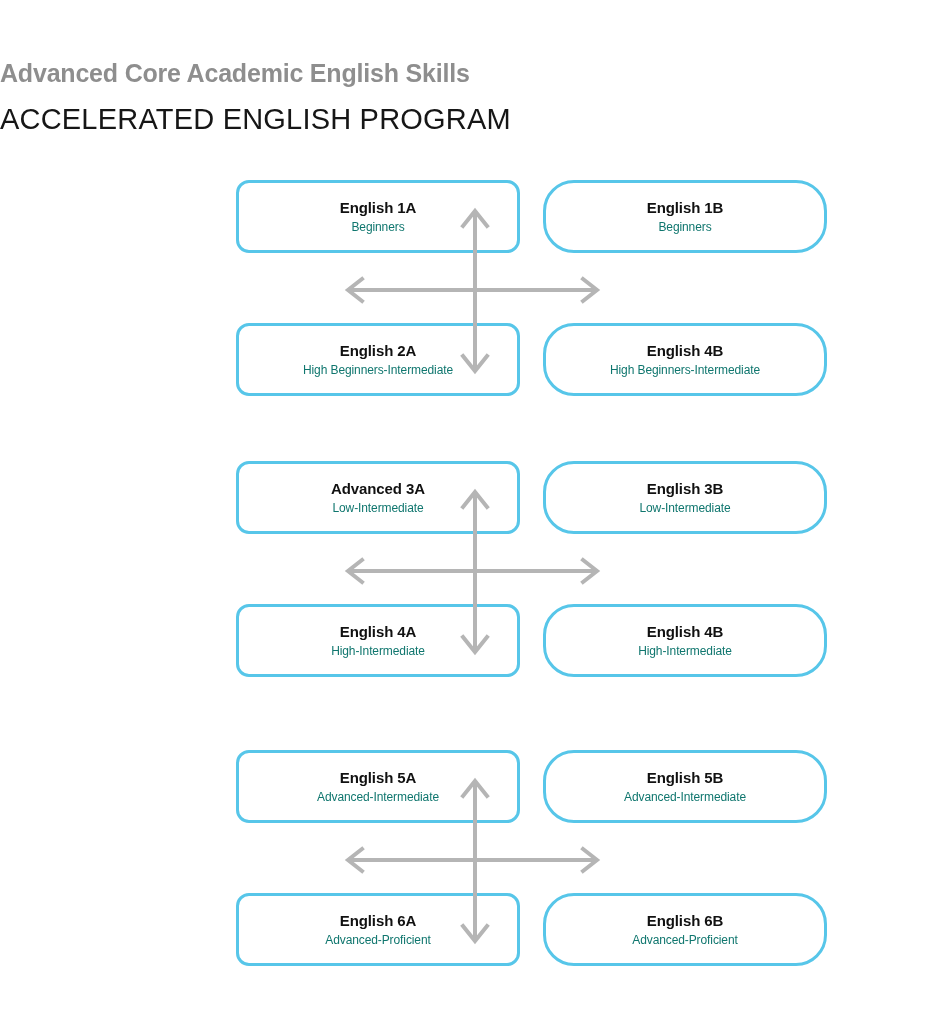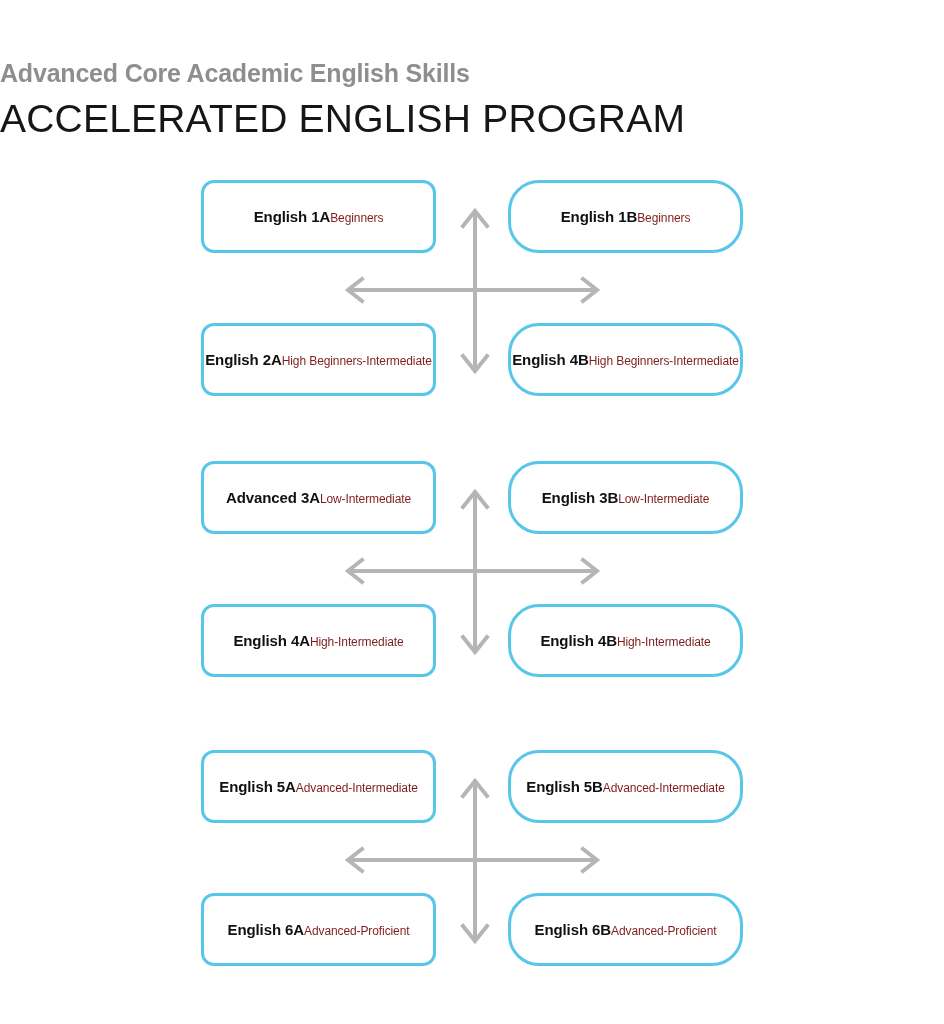--- a/index.html
+++ b/index.html
@@ -32,21 +32,21 @@
     font-size: 25px;
     font-weight: 700;
     color: #8e8e8e;
     letter-spacing: -0.2px;
     line-height: 34px;
     white-space: nowrap;
   }
 
   .main-title {
     margin-top: 11px;
-    font-size: 39px;
+    font-size: 29px;
     font-weight: 400;
     color: #161616;
     letter-spacing: 0.2px;
     line-height: 36px;
     white-space: nowrap;
   }
 
   
   .diagram {
     position: absolute;
@@ -59,29 +59,30 @@
   .group {
     position: absolute;
     left: 0;
     width: 944px;
     height: 222px;
   }
 
   
   .card {
     position: absolute;
-    width: 235px;
+    width: 284px;
     height: 73px;
     border: 3px solid #57c6e9;
     border-radius: 13px;
     background: #ffffff;
     display: flex;
-    flex-direction: row;
+    flex-direction: column;
     align-items: center;
     justify-content: center;
+    margin-left: 35px;
   }
 
   .card.col-a { left: 201px; }
   .card.col-b { left: 508px; border-radius: 31px; }
 
   .card.row-top { top: 0px; }
   .card.row-bottom { top: 143px; }
 
   .card-title {
     font-size: 15px;
@@ -89,21 +90,21 @@
     color: #111111;
     line-height: 19px;
     letter-spacing: -0.1px;
     white-space: nowrap;
   }
 
   .card-level {
     margin-top: 3px;
     font-size: 12px;
     font-weight: 400;
-    color: #7f1d1d;
+    color: #0f766e;
     line-height: 15px;
     letter-spacing: -0.1px;
     white-space: nowrap;
   }
 
   
   .cross-arrows {
     position: absolute;
     left: 340px;
     top: 22px;

